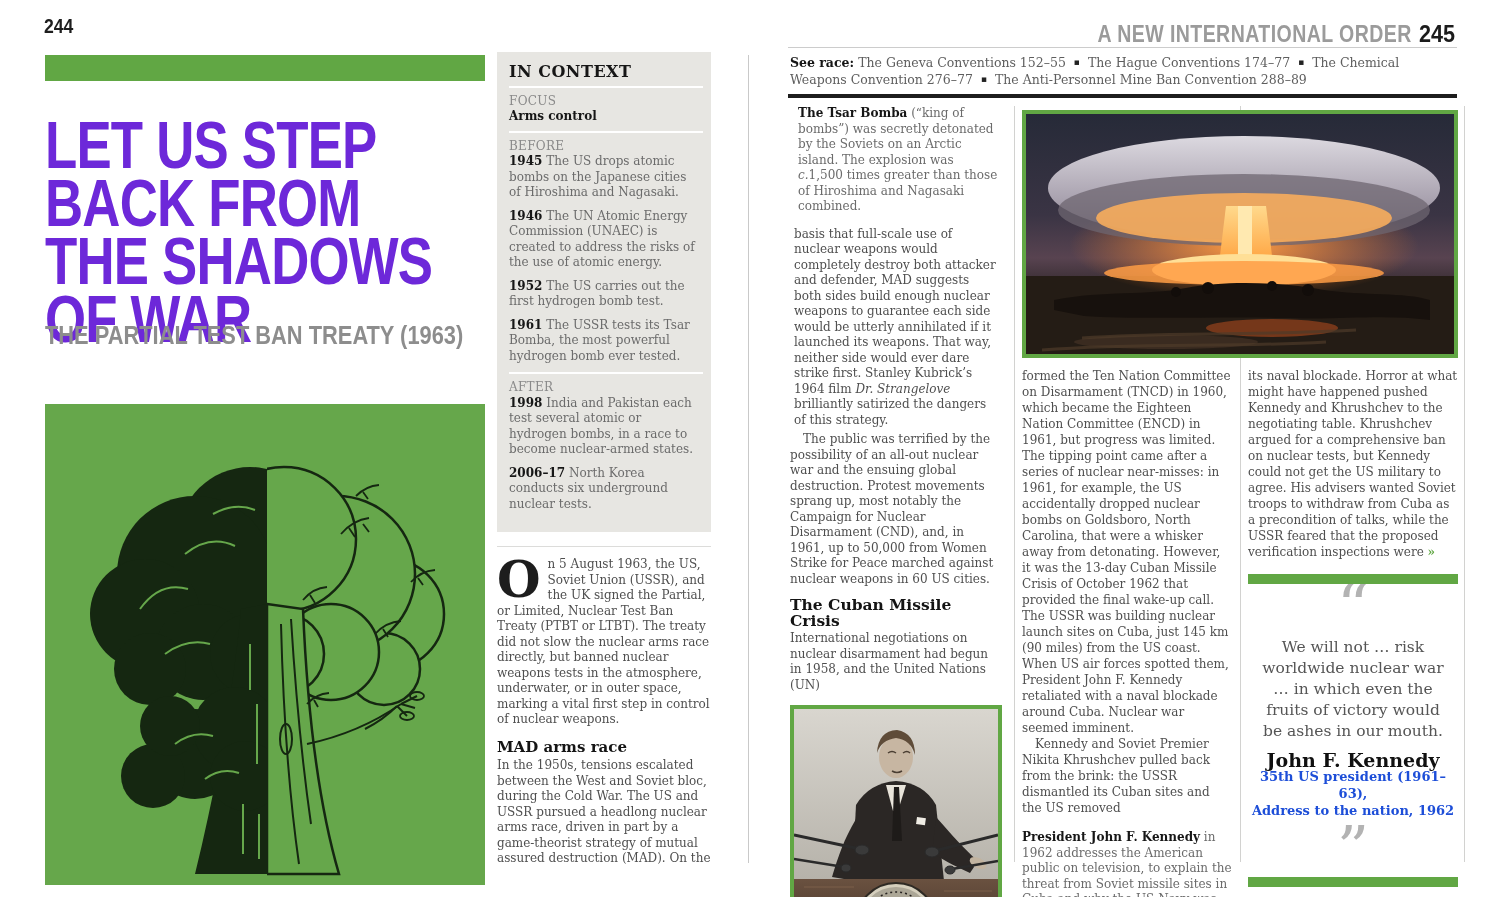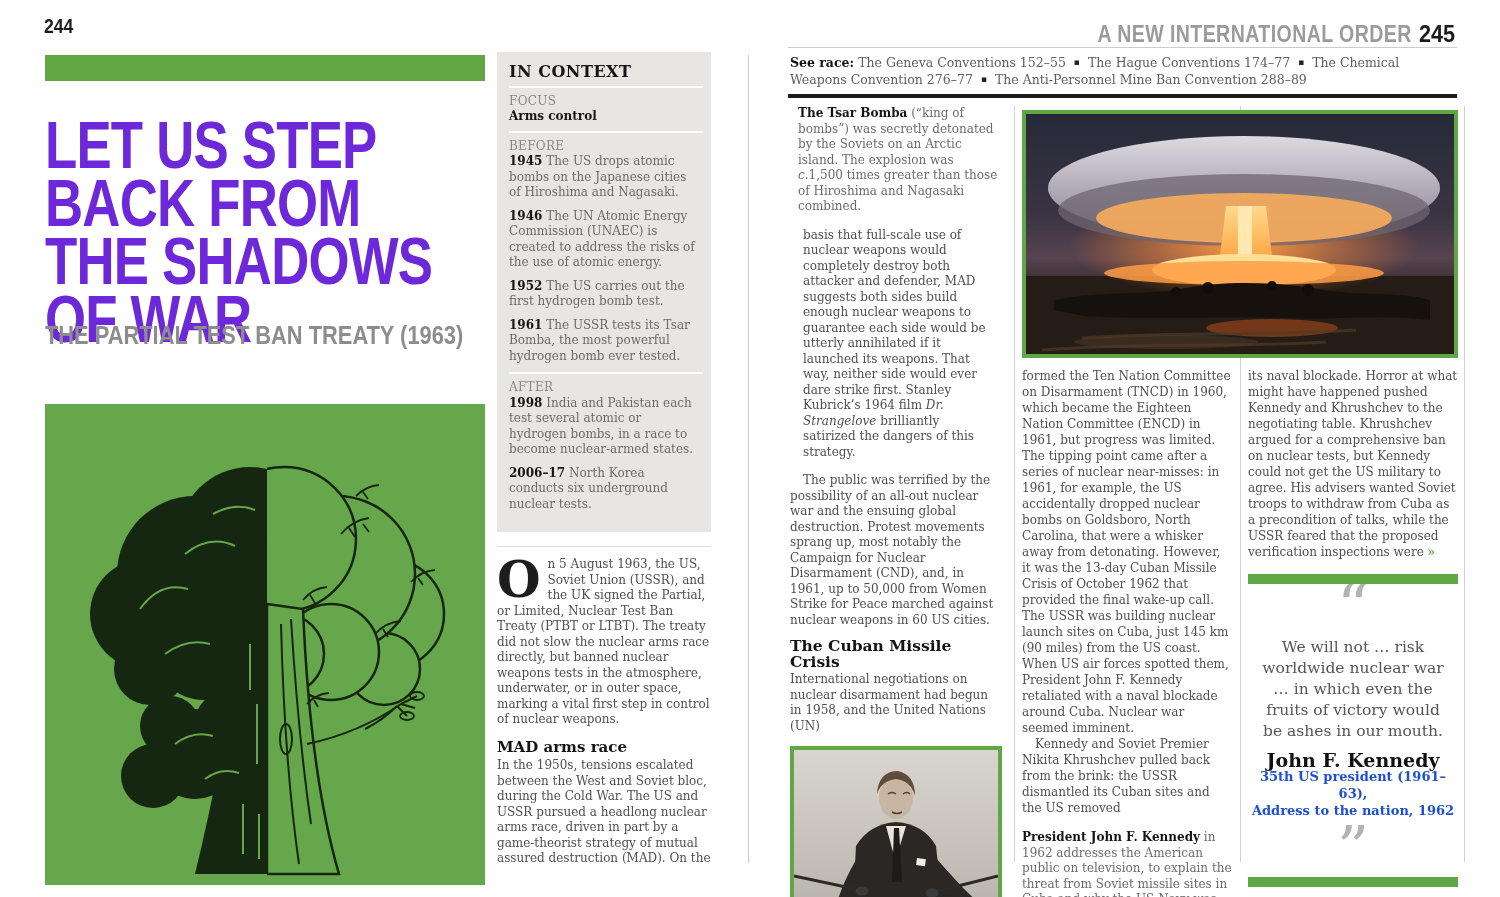--- a/index.html
+++ b/index.html
@@ -256,21 +256,21 @@
       <path d="M16,236 C116,228 196,234 300,228"></path>
       <path d="M56,224 C136,218 220,222 330,216"></path>
     </g>
   </svg>
 </div>
 
 <div class="abs col1 bodytext">
   <p class="caption" style="margin:0 0 12px 8px;">
     <b>The Tsar Bomba</b><span> (“king of bombs”) was secretly detonated by the Soviets on an Arctic island. The explosion was </span><span class="ital">c.</span><span>1,500 times greater than those of Hiroshima and Nagasaki combined.</span>
   </p>
-  <p style="margin:13px;">
+  <p style="margin:4px;">
     <span>basis that full-scale use of nuclear weapons would completely destroy both attacker and defender, MAD suggests both sides build enough nuclear weapons to guarantee each side would be utterly annihilated if it launched its weapons. That way, neither side would ever dare strike first. Stanley Kubrick’s 1964 film </span><span class="ital">Dr. Strangelove</span><span> brilliantly satirized the dangers of this strategy.</span>
   </p>
   <p class="indent" style="margin:0;">The public was terrified by the possibility of an all-out nuclear war and the ensuing global destruction. Protest movements sprang up, most notably the Campaign for Nuclear Disarmament (CND), and, in 1961, up to 50,000 from Women Strike for Peace marched against nuclear weapons in 60 US cities.</p>
   <div class="colhead">The Cuban Missile Crisis</div>
   <p style="margin:0;">International negotiations on nuclear disarmament had begun in 1958, and the United Nations (UN)</p>
 
   <div class="kennedy photo-frame">
     <svg width="204" height="240" viewBox="0 0 204 240" preserveAspectRatio="none">
       <defs>
         <linearGradient id="kbg" x1="0" y1="0" x2="0" y2="1">

